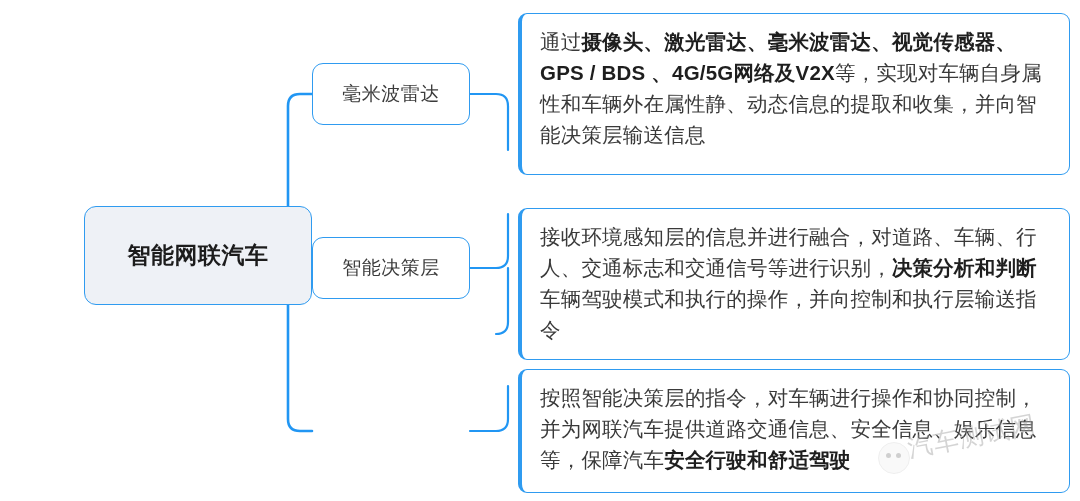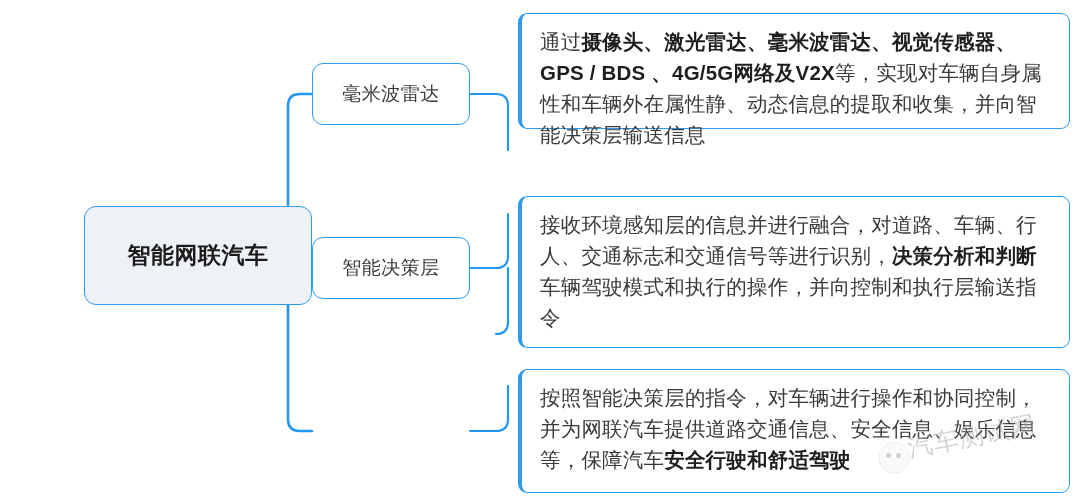--- a/index.html
+++ b/index.html
@@ -105,22 +105,22 @@
     font-size: 20.5px;
     line-height: 1.52;
     color: #3a3a3a;
     letter-spacing: 0.2px;
     word-break: break-word;
   }
   .desc-box .desc-text b {
     font-weight: bold;
     color: #1e1e1e;
   }
-  #desc-box-0 { top: 13px;  height: 116px; }
-  #desc-box-1 { top: 196px; height: 152px; }
+  #desc-box-0 { top: 13px;  height: 162px; }
+  #desc-box-1 { top: 208px; height: 152px; }
   #desc-box-2 { top: 369px; height: 124px; }
 
   
   #watermark {
     position: absolute;
     left: 872px;
     top: 424px;
     width: 200px;
     height: 62px;
     opacity: 0.42;

